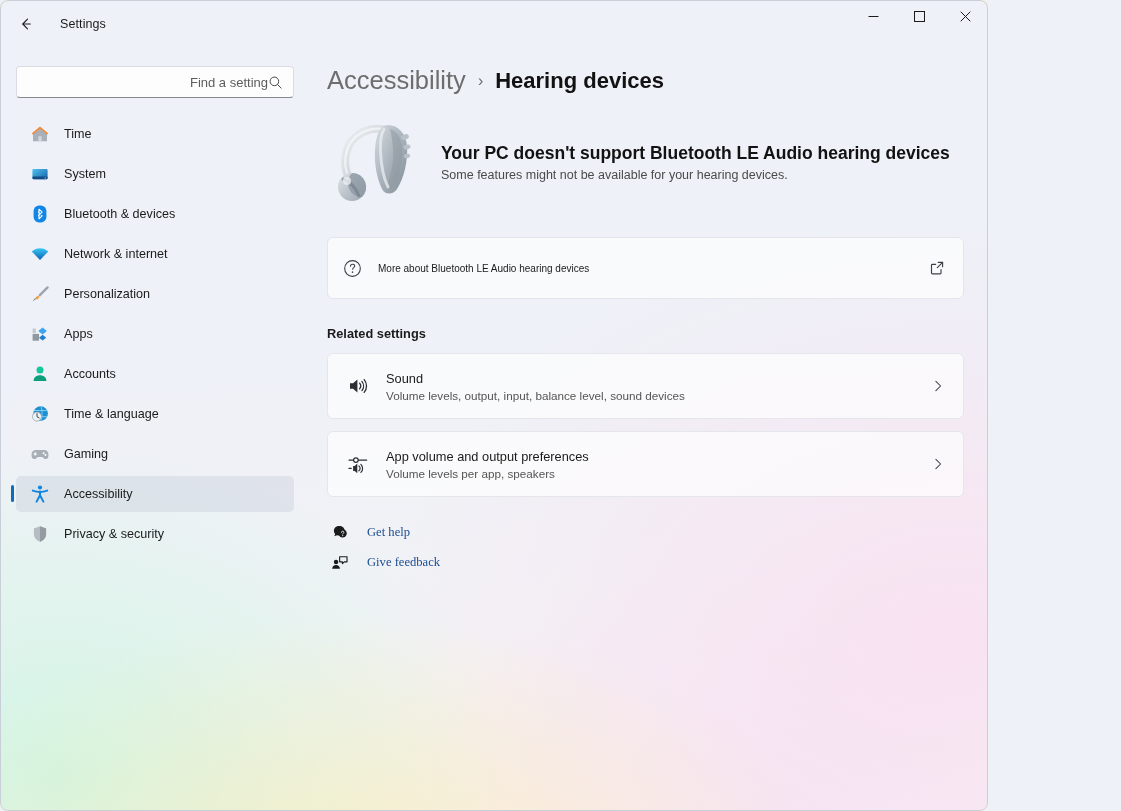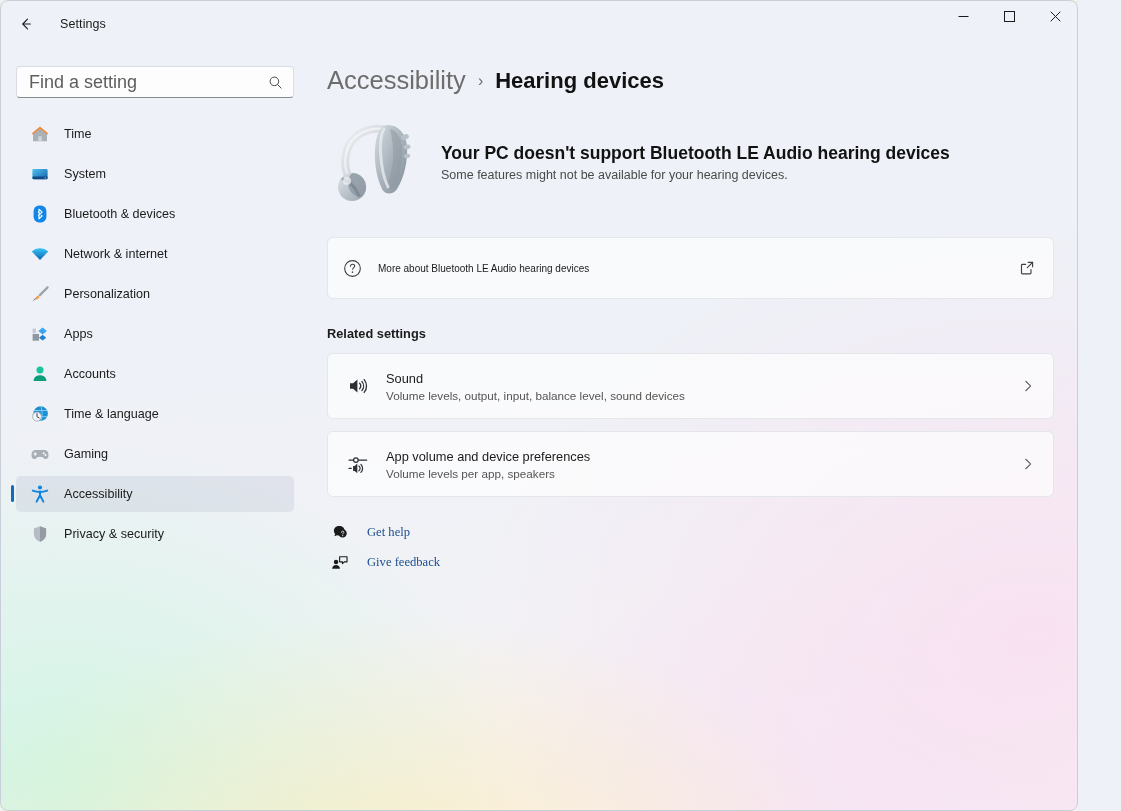--- a/index.html
+++ b/index.html
@@ -6,21 +6,21 @@
   * { box-sizing: border-box; margin: 0; padding: 0; }
   html, body {
     width: 1121px; height: 811px;
     font-family: "Liberation Sans", sans-serif;
     overflow: hidden;
   }
   body { background: #eef1f7; }
 
   .window {
     position: relative;
-    width: 1078px; height: 811px;
+    width: 988px; height: 811px;
     border-radius: 8px;
     overflow: hidden;
     background: #fde047;
   }
   
   .bg-layer {
     position: absolute; inset: 0;
     background:
       radial-gradient(760px 420px at 36% 108%, rgba(255,236,176,0.62) 0%, rgba(255,236,176,0) 62%),
       radial-gradient(700px 520px at 6% 96%, rgba(196,246,222,0.75) 0%, rgba(196,246,222,0) 64%),
@@ -86,22 +86,23 @@
     background: #fdfdfd;
     border: 1px solid #d9dde3;
     border-bottom: 1px solid #868a8f;
     border-radius: 4px;
     display: flex; align-items: center;
     padding: 0 10px 0 12px;
     cursor: text;
   }
   .search-input {
     border: none; outline: none; background: transparent;
-    flex: 1; font-size: 18px; color: #1b1b1b;
+    flex: 1; font-size: 13px; color: #1b1b1b;
     font-family: "Liberation Sans", sans-serif;
+    text-align: right;
   }
   .search-input::placeholder { color: #5d5d5d; }
 
   .nav { margin-top: 18px; }
   .nav-item {
     position: relative;
     display: flex; align-items: center; gap: 14px;
     height: 36px; margin-bottom: 4px;
     padding-left: 14px;
     border-radius: 5px;
@@ -425,21 +426,21 @@
     <div class="card card-row">
       <svg class="row-icon" viewBox="0 0 24 24">
         <path d="M3 8.1h4.3M12.4 8.1h8.3" stroke="#2b2f35" stroke-width="1.25" stroke-linecap="round"></path>
         <circle cx="9.9" cy="8.1" r="2.3" fill="#fff" stroke="#2b2f35" stroke-width="1.25"></circle>
         <path d="M3 16.4h2.2" stroke="#2b2f35" stroke-width="1.25" stroke-linecap="round"></path>
         <path d="M7.1 13.9h1.6l2.6-2.3v9.6l-2.6-2.3H7.1z" fill="#2b2f35"></path>
         <path d="M12.9 14a3 3 0 0 1 0 4.8" stroke="#2b2f35" stroke-width="1.2" fill="none" stroke-linecap="round"></path>
         <path d="M14.9 12.4a5.6 5.6 0 0 1 0 8" stroke="#2b2f35" stroke-width="1.2" fill="none" stroke-linecap="round"></path>
       </svg>
       <div class="row-text">
-        <div class="row-title">App volume and device preferences</div>
+        <div class="row-title">App volume and output preferences</div>
         <div class="row-sub">Volume levels per app, speakers</div>
       </div>
       <span class="card-spacer"></span>
       <svg class="chev" width="14" height="14" viewBox="0 0 16 16">
         <path d="M5.6 2.6 11 8l-5.4 5.4" stroke="currentColor" stroke-width="1.2" fill="none" stroke-linecap="round" stroke-linejoin="round"></path>
       </svg>
     </div>
 
     <div class="links">
       <div class="link-row">

